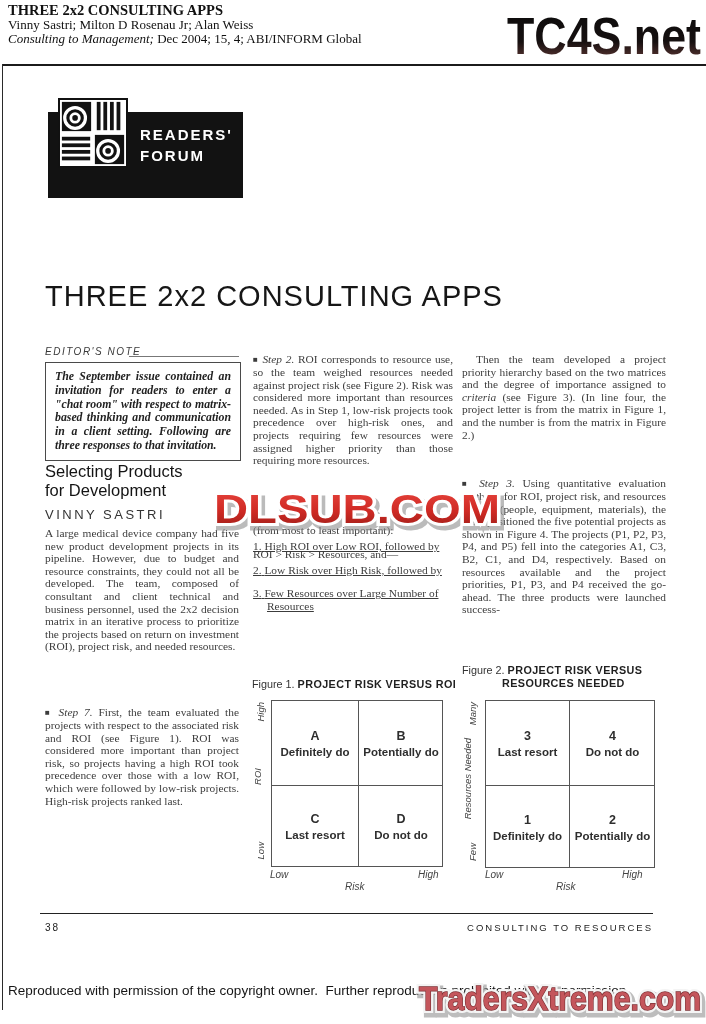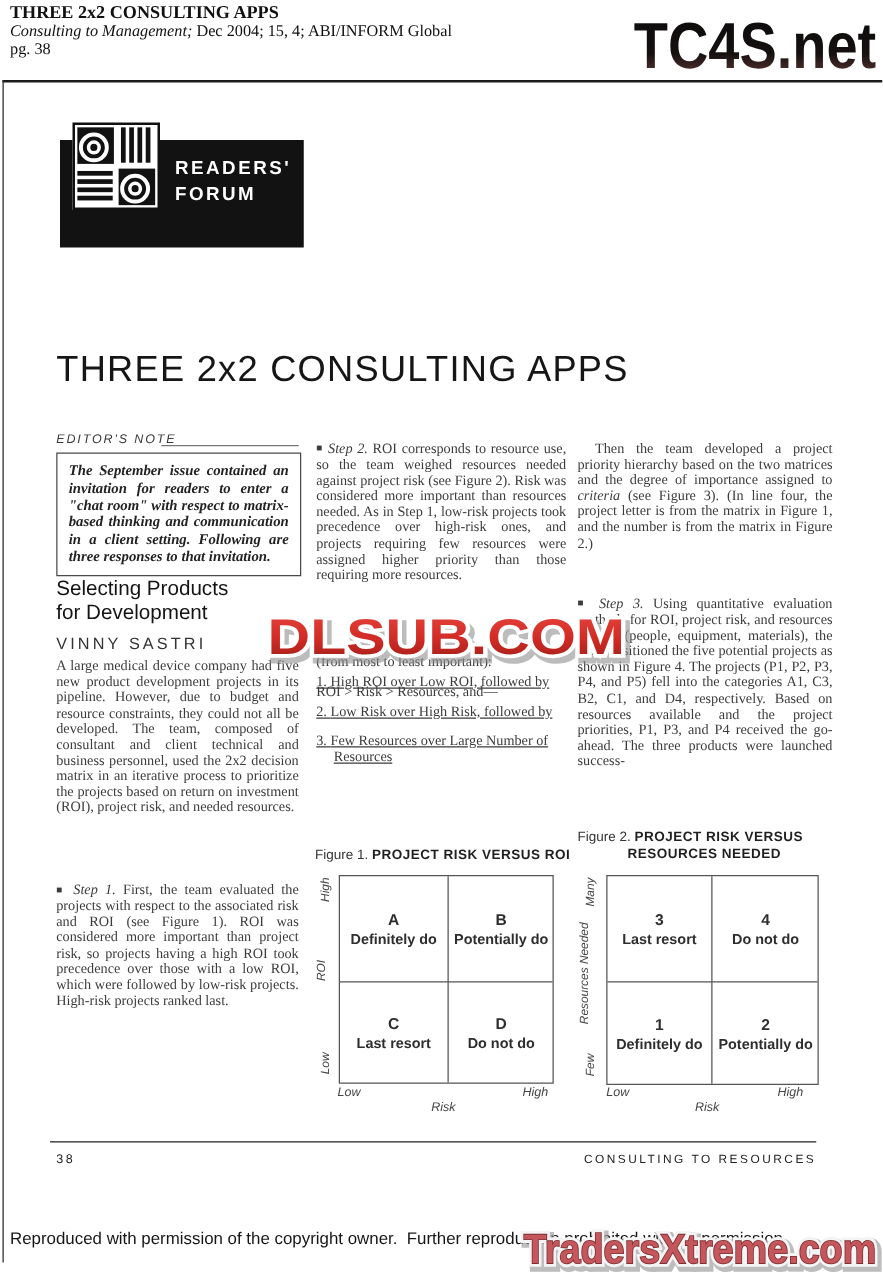--- a/index.html
+++ b/index.html
@@ -69,22 +69,22 @@
   .wm{z-index:10;}
 </style>
 </head>
 <body>
 
 <div class="abs frame-top"></div>
 <div class="abs frame-left"></div>
 
 <div class="abs scan-header">
   <div class="t">THREE 2x2 CONSULTING APPS</div>
+  <div>Vinny Sastri; Milton D Rosenau Jr; Alan Weiss</div>
   <div><span class="it">Consulting to Management;</span><span> Dec 2004; 15, 4; ABI/INFORM Global</span></div>
-  <div>pg. 38</div>
 </div>
 
 <svg class="abs wm" style="left:504px;top:2px;" width="200" height="64">
   <defs>
     <linearGradient id="g-tc4s" x1="0" y1="0" x2="0" y2="1">
       <stop offset="0" stop-color="#0b0b0b"></stop>
         <stop offset="0.6" stop-color="#161010"></stop>
         <stop offset="1" stop-color="#6e403c"></stop>
     </linearGradient>
   </defs>
@@ -122,21 +122,21 @@
 <div class="abs ed-box">The September issue contained an invitation for readers to enter a "chat room" with respect to matrix-based thinking and communication in a client setting. Following are three responses to that invitation.</div>
 
 <div class="abs sec-heading">
   <div>Selecting Products</div>
   <div>for Development</div>
 </div>
 <div class="abs byline">VINNY SASTRI</div>
 
 <div class="abs serif-body" style="left:45px;top:527px;width:194px;">A large medical device company had five new product development projects in its pipeline. However, due to budget and resource constraints, they could not all be developed. The team, composed of consultant and client technical and business personnel, used the 2x2 decision matrix in an iterative process to prioritize the projects based on return on investment (ROI), project risk, and needed resources.</div>
 <div class="abs serif-body" style="left:45px;top:706px;width:194px;">
-  <div><span class="bullet">■</span> <i>Step 1.</i><span> First, the team evaluated the projects with respect to the associated risk and ROI (see Figure 1). ROI was considered more important than project risk, so projects having a high ROI took precedence over those with a low ROI, which were followed by low-risk projects. High-risk projects ranked last.</span></div>
+  <div><span class="bullet">■</span> <i>Step 7.</i><span> First, the team evaluated the projects with respect to the associated risk and ROI (see Figure 1). ROI was considered more important than project risk, so projects having a high ROI took precedence over those with a low ROI, which were followed by low-risk projects. High-risk projects ranked last.</span></div>
 </div>
 
 <div class="abs serif-body" style="left:253px;top:353px;width:200px;"><span class="bullet">■</span> <i>Step 2.</i><span> ROI corresponds to resource use, so the team weighed resources needed against project risk (see Figure 2). Risk was considered more important than resources needed. As in Step 1, low-risk projects took precedence over high-risk ones, and projects requiring few resources were assigned higher priority than those requiring more resources.</span></div>
 <div class="abs serif-body" style="left:253px;top:524px;width:200px;text-align:left;">(from most to least important):</div>
 <div class="abs serif-body" style="left:253px;top:548px;width:200px;text-align:left;">ROI &gt; Risk &gt; Resources, and—</div>
 <div class="abs serif-body" style="left:253px;top:540px;width:200px;text-decoration:underline;">
   <div class="c-list-item"><span>1.</span> <span>High ROI over Low ROI, followed by</span></div>
   <div class="c-list-item"><span>2.</span> <span>Low Risk over High Risk, followed by</span></div>
   <div class="c-list-item"><span>3.</span> <span>Few Resources over Large Number of Resources</span></div>
 </div>

